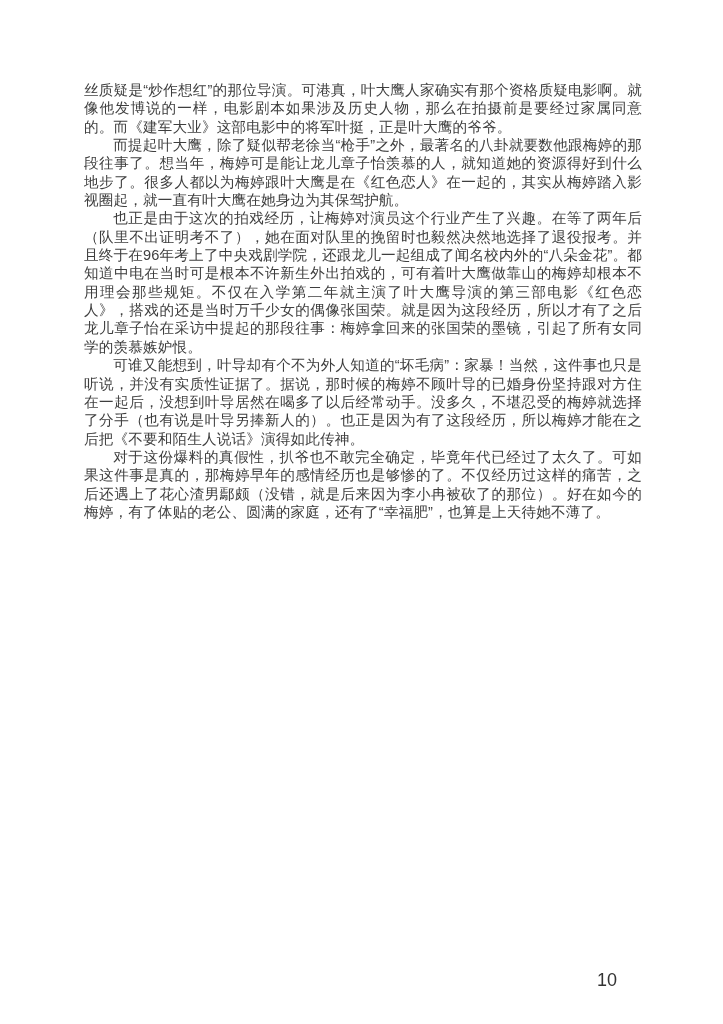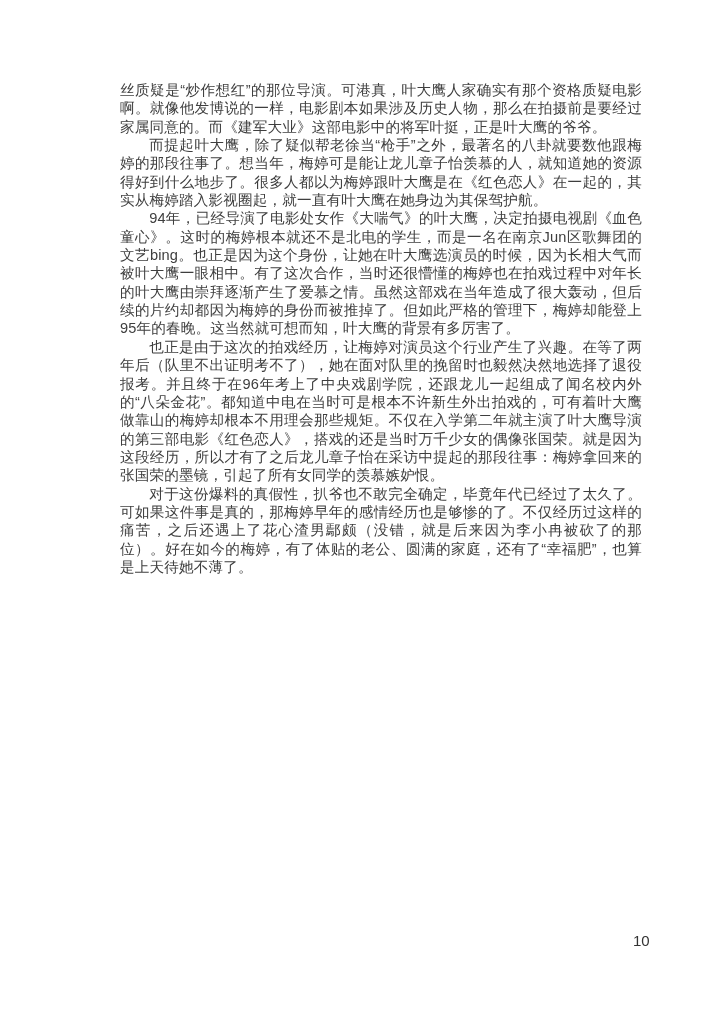--- a/index.html
+++ b/index.html
@@ -1,15 +1,15 @@
 <!DOCTYPE html>
 <html><head>
 <meta charset="utf-8">
 <style>
-  * { box-sizing: border-box; padding-left: 36px; }
+  * { box-sizing: border-box; }
   html, body {
     margin: 0;
     padding: 0;
     background: #ffffff;
   }
   .page {
     position: relative;
     width: 723px;
     height: 1024px;
     background: #ffffff;
@@ -32,32 +32,32 @@
   .article p {
     margin: 0;
     padding: 0;
   }
   .article p.indent {
     text-indent: 2em;
   }
   .page-number {
     position: absolute;
     left: 597px;
-    top: 933px;
+    top: 972px;
     width: 30px;
     color: #333333;
-    font-size: 15px;
+    font-size: 18px;
     line-height: 16px;
   }
 </style>
 </head>
 <body>
 
 <div class="page">
   <div class="article">
     <p>丝质疑是“炒作想红”的那位导演。可港真，叶大鹰人家确实有那个资格质疑电影啊。就像他发博说的一样，电影剧本如果涉及历史人物，那么在拍摄前是要经过家属同意的。而《建军大业》这部电影中的将军叶挺，正是叶大鹰的爷爷。</p>
     <p class="indent">而提起叶大鹰，除了疑似帮老徐当“枪手”之外，最著名的八卦就要数他跟梅婷的那段往事了。想当年，梅婷可是能让龙儿章子怡羡慕的人，就知道她的资源得好到什么地步了。很多人都以为梅婷跟叶大鹰是在《红色恋人》在一起的，其实从梅婷踏入影视圈起，就一直有叶大鹰在她身边为其保驾护航。</p>
-    <p class="indent">94年，已经导演了电影处女作《大喘气》的叶大鹰，决定拍摄电视剧《血色童心》。这时的梅婷根本就还不是北电的学生，而是一名在南京Jun区歌舞团的文艺bing。也正是因为这个身份，让她在叶大鹰选演员的时候，因为长相大气而被叶大鹰一眼相中。有了这次合作，当时还很懵懂的梅婷也在拍戏过程中对年长的叶大鹰由崇拜逐渐产生了爱慕之情。虽然这部戏在当年造成了很大轰动，但后续的片约却都因为梅婷的身份而被推掉了。但如此严格的管理下，梅婷却能登上95年的春晚。这当然就可想而知，叶大鹰的背景有多厉害了。</p>
     <p class="indent">也正是由于这次的拍戏经历，让梅婷对演员这个行业产生了兴趣。在等了两年后（队里不出证明考不了），她在面对队里的挽留时也毅然决然地选择了退役报考。并且终于在96年考上了中央戏剧学院，还跟龙儿一起组成了闻名校内外的“八朵金花”。都知道中电在当时可是根本不许新生外出拍戏的，可有着叶大鹰做靠山的梅婷却根本不用理会那些规矩。不仅在入学第二年就主演了叶大鹰导演的第三部电影《红色恋人》，搭戏的还是当时万千少女的偶像张国荣。就是因为这段经历，所以才有了之后龙儿章子怡在采访中提起的那段往事：梅婷拿回来的张国荣的墨镜，引起了所有女同学的羡慕嫉妒恨。</p>
+    <p class="indent">可谁又能想到，叶导却有个不为外人知道的“坏毛病”：家暴！当然，这件事也只是听说，并没有实质性证据了。据说，那时候的梅婷不顾叶导的已婚身份坚持跟对方住在一起后，没想到叶导居然在喝多了以后经常动手。没多久，不堪忍受的梅婷就选择了分手（也有说是叶导另捧新人的）。也正是因为有了这段经历，所以梅婷才能在之后把《不要和陌生人说话》演得如此传神。</p>
     <p class="indent">对于这份爆料的真假性，扒爷也不敢完全确定，毕竟年代已经过了太久了。可如果这件事是真的，那梅婷早年的感情经历也是够惨的了。不仅经历过这样的痛苦，之后还遇上了花心渣男鄢颇（没错，就是后来因为李小冉被砍了的那位）。好在如今的梅婷，有了体贴的老公、圆满的家庭，还有了“幸福肥”，也算是上天待她不薄了。</p>
   </div>
   <div class="page-number">10</div>
 </div>
 
 </body></html>

